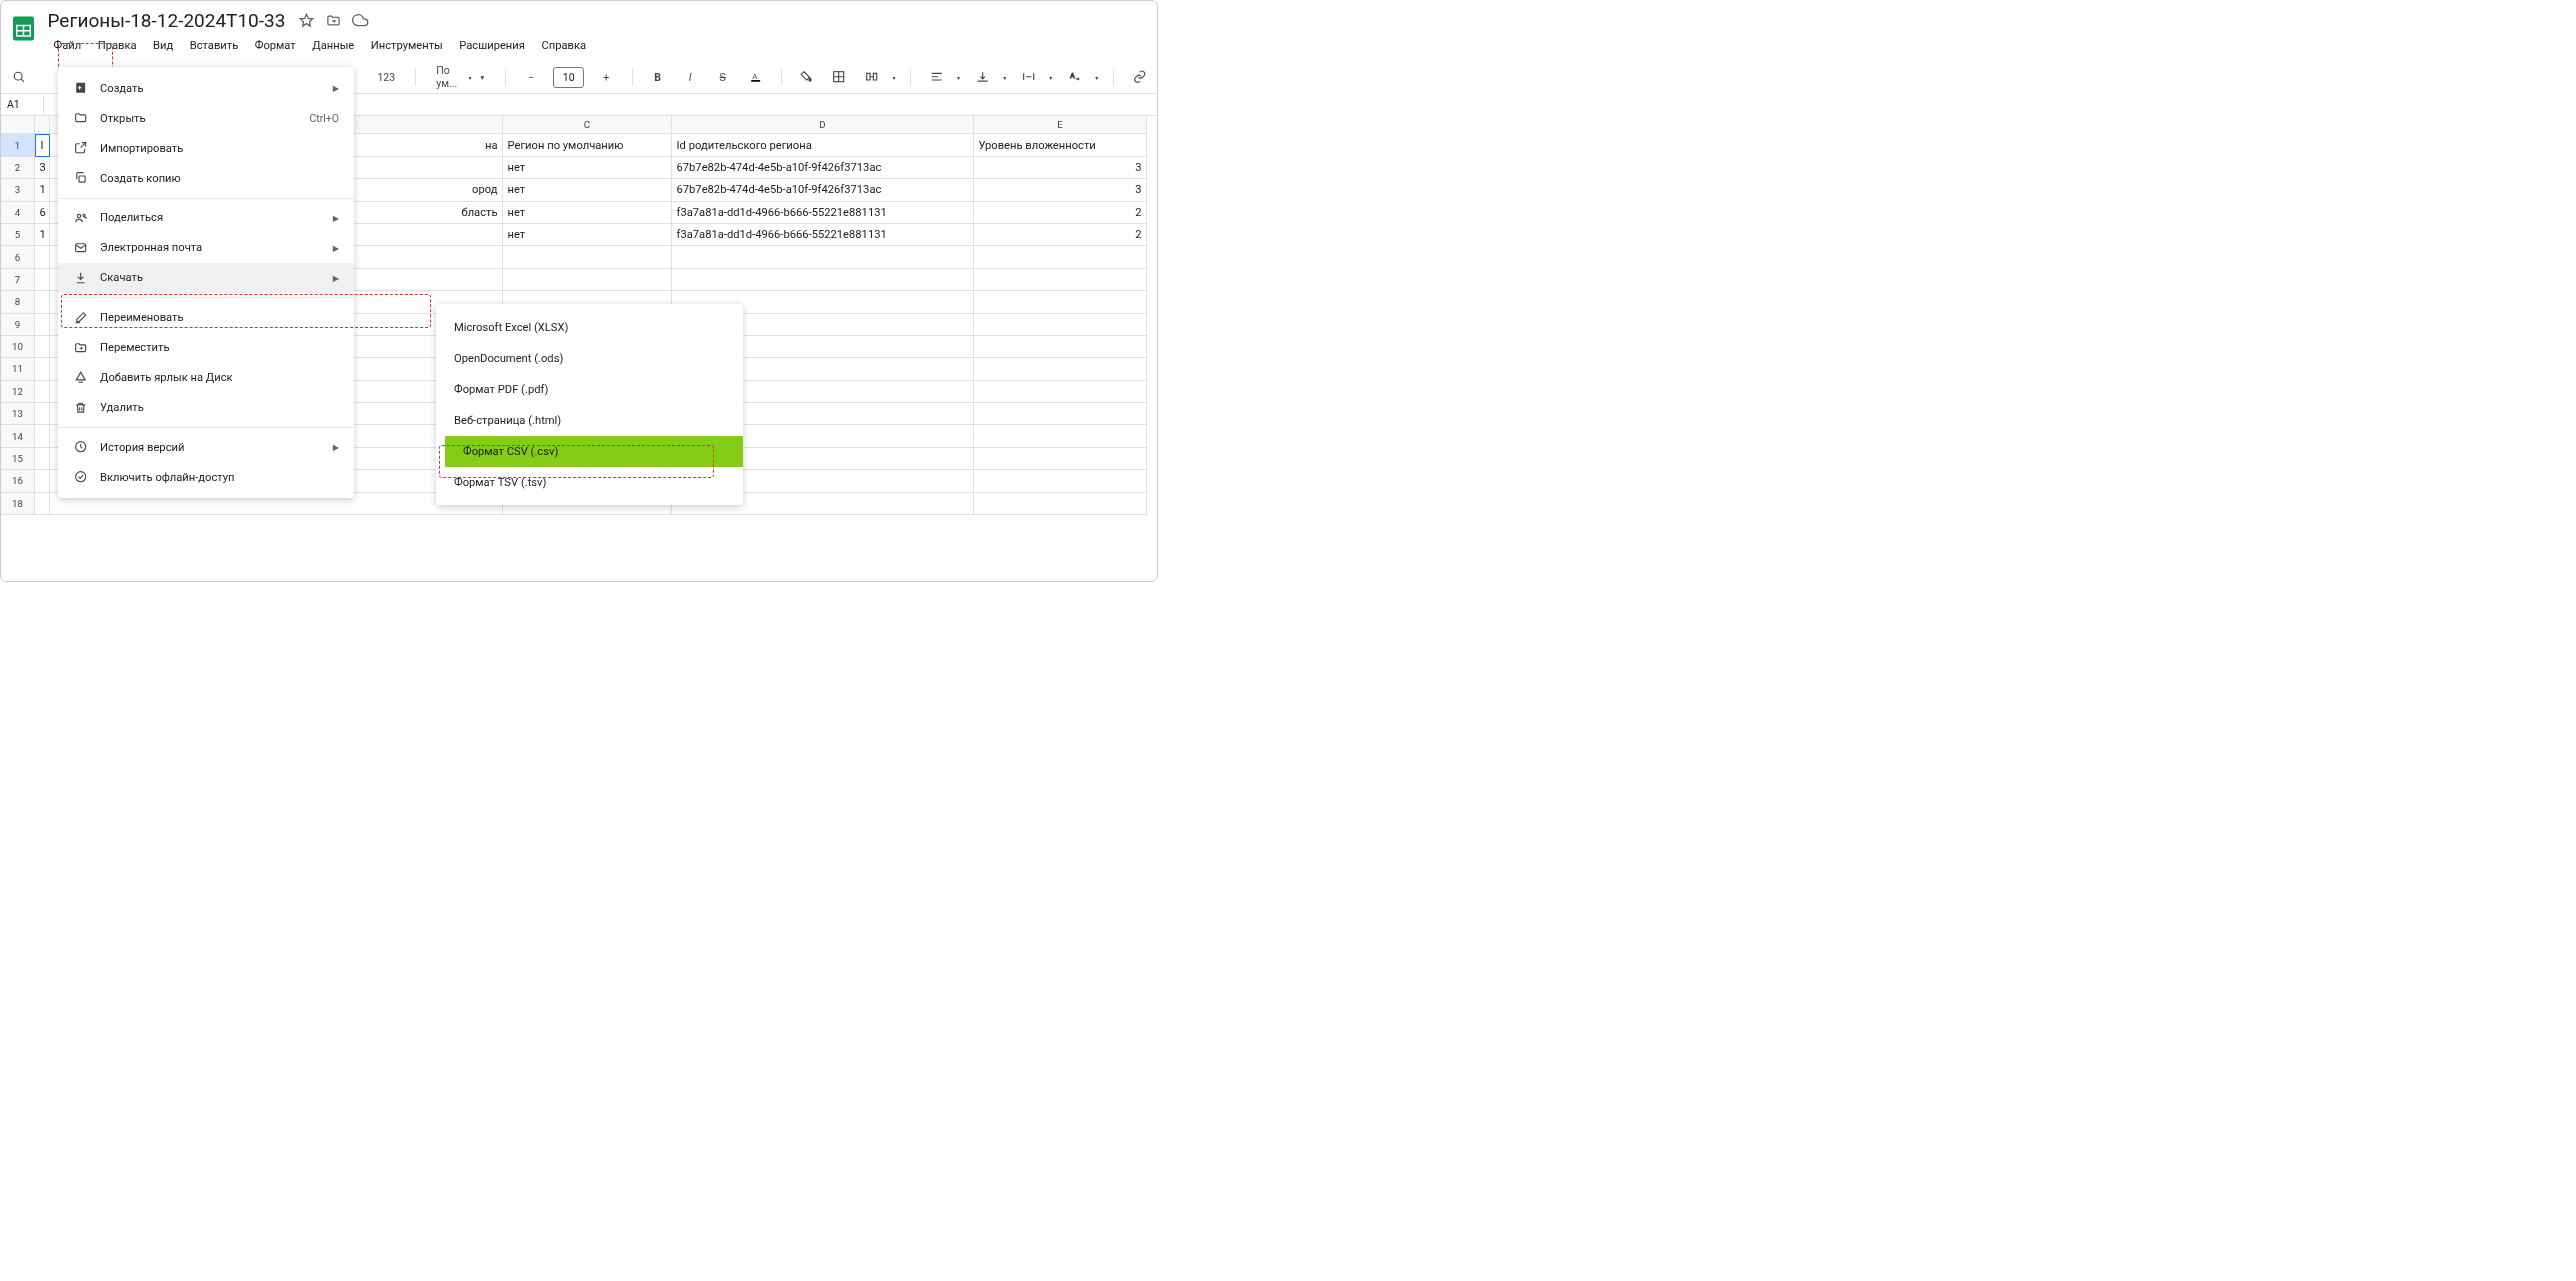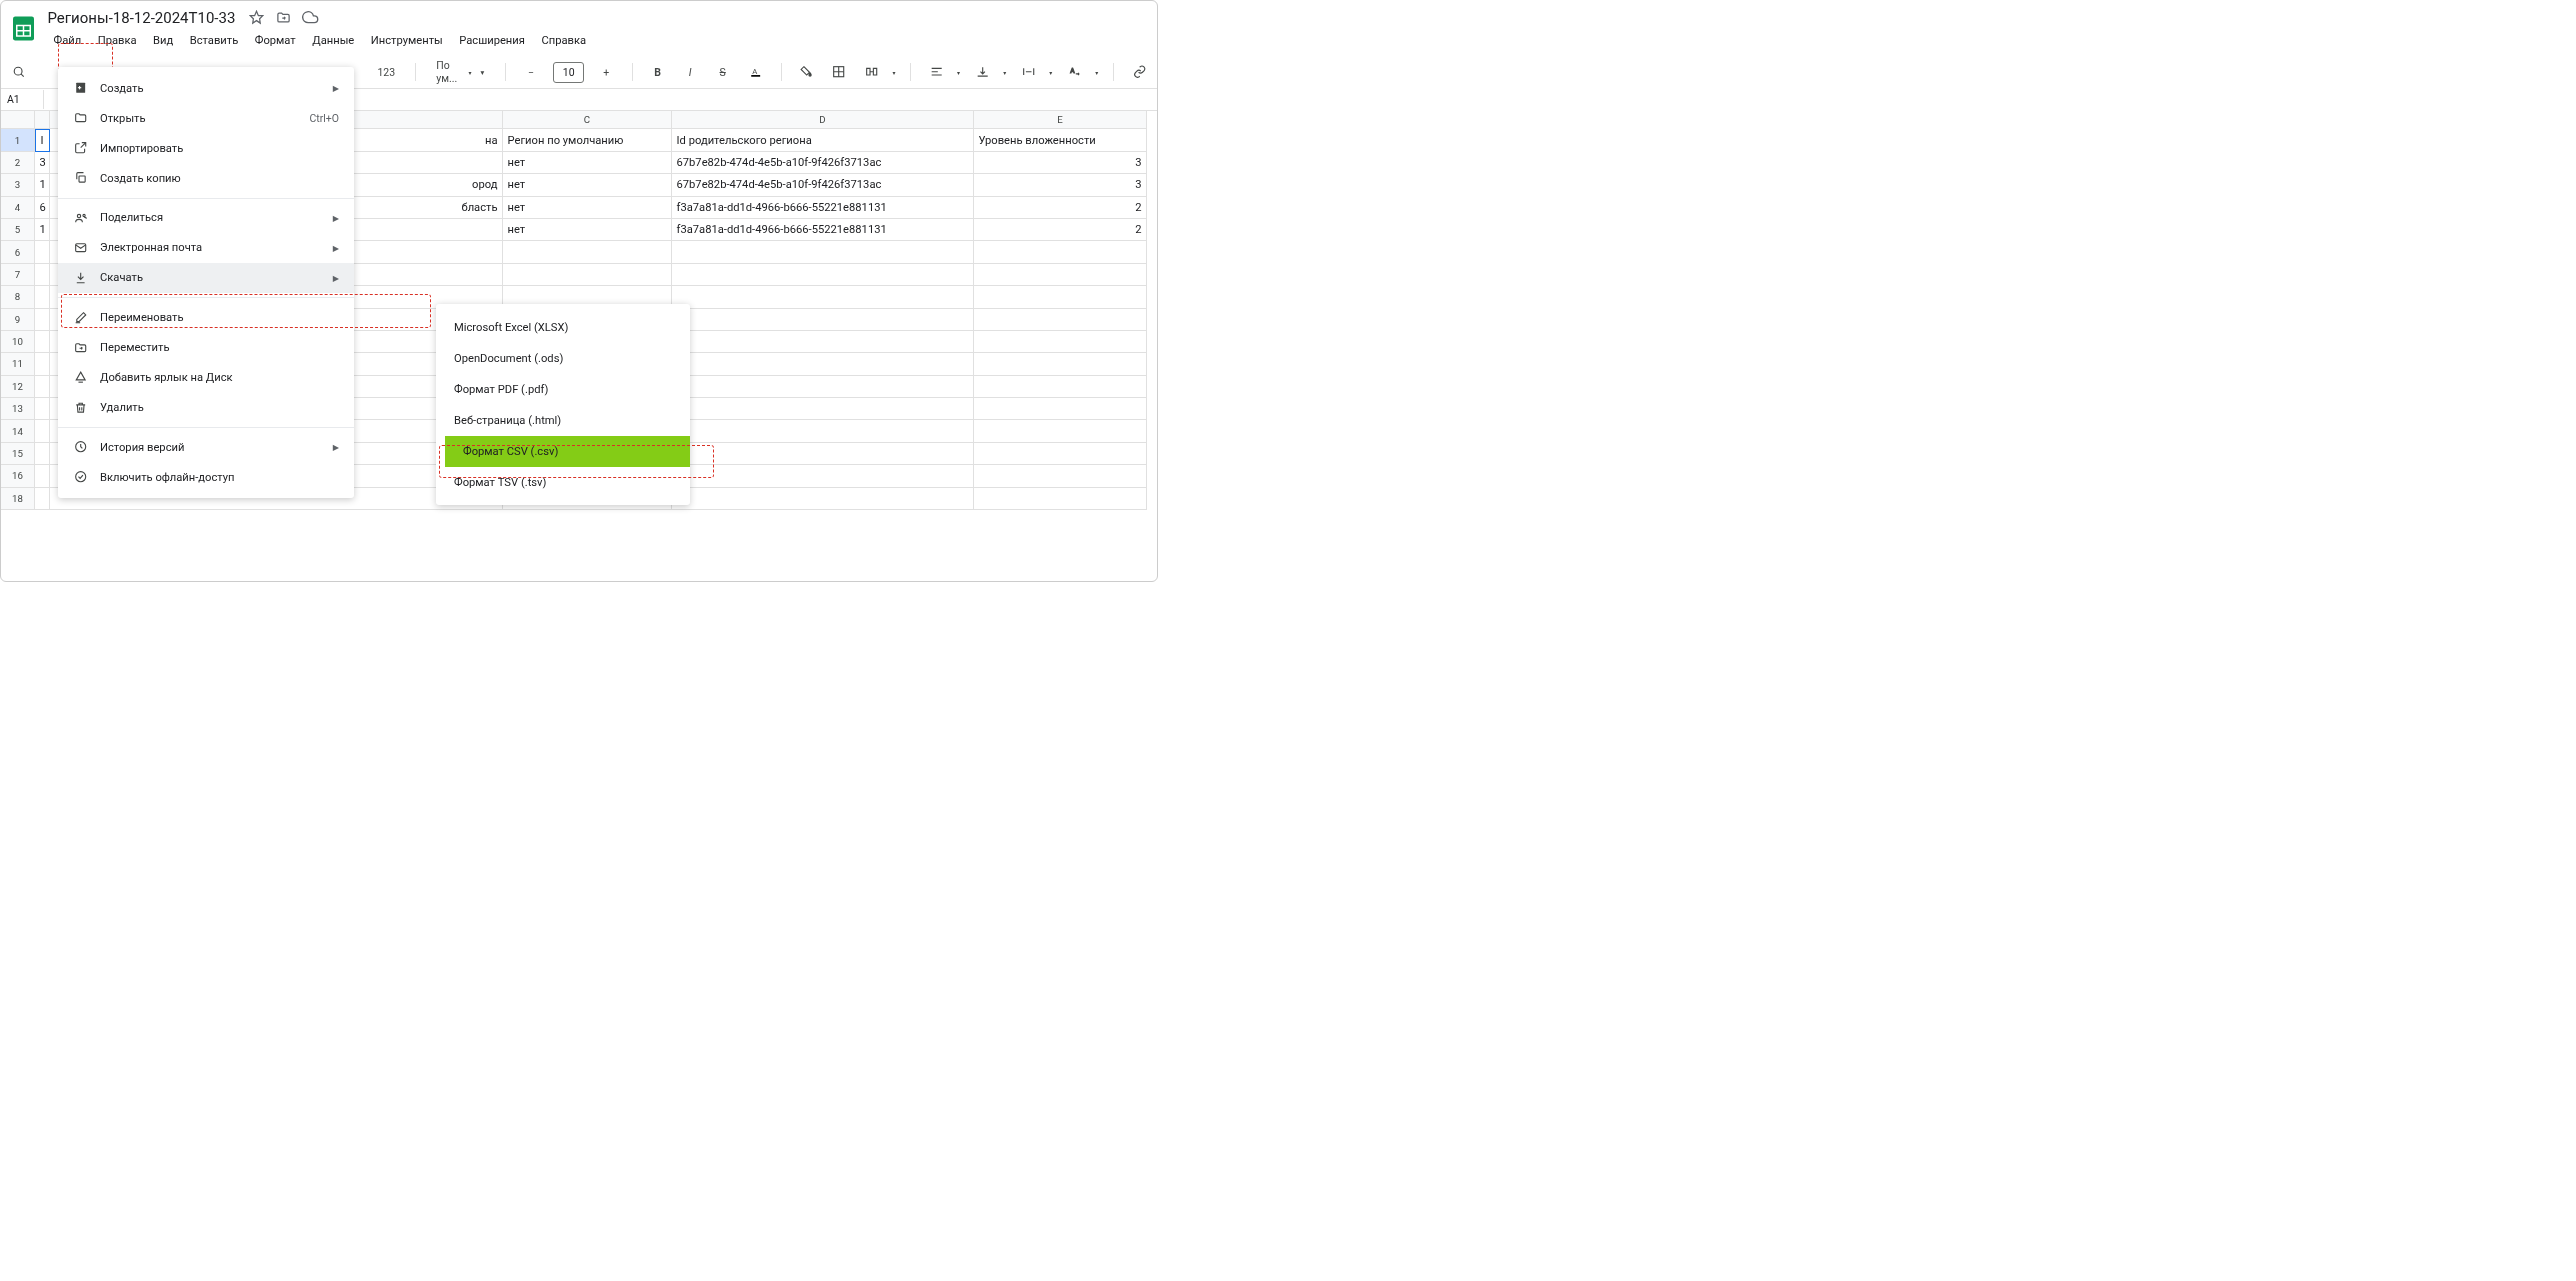--- a/index.html
+++ b/index.html
@@ -3,21 +3,21 @@
   <meta charset="utf-8">
   <style>
     * { box-sizing: border-box; margin: 0; padding: 0; }
     body { font-family: -apple-system, BlinkMacSystemFont, "Segoe UI", Roboto, Arial, sans-serif; font-size: 10.5px; color: #202124; background: #fff; overflow: hidden; width: 1158px; height: 582px; border: 0.7px solid #ccc; border-radius: 6px; position: relative; }
     
     .header { display: flex; align-items: flex-start; padding: 6px 7.5px 0 7.5px; }
     .logo { width: 30px; height: 30px; display: flex; align-items: center; justify-content: center; margin-right: 6px; margin-top: 6px; }
     .logo svg { width: 27px; height: 27px; }
     .title-area { flex: 1; }
     .title-row { display: flex; align-items: center; gap: 9px; margin-bottom: 1.5px; }
-    .doc-title { font-size: 15px; color: #202124; font-weight: 400; padding: 1.5px 3px; }
+    .doc-title { font-size: 19px; color: #202124; font-weight: 400; padding: 1.5px 3px; }
     .title-icon { width: 18px; height: 18px; display: flex; align-items: center; justify-content: center; color: #5f6368; cursor: pointer; }
     
     .menubar { display: flex; gap: 1.5px; padding-left: 1.5px; }
     .menubar-item { padding: 4.5px 7.5px; font-size: 11.2px; color: #202124; cursor: pointer; border-radius: 3px; }
     .menubar-item.file-item { }
     
     .toolbar { display: flex; align-items: center; padding: 3px 7.5px; gap: 12px; border-bottom: 0.7px solid #e0e0e0; margin-top: 4.5px; height: 33px; }
     .toolbar-btn { width: 24px; height: 24px; display: flex; align-items: center; justify-content: center; color: #444746; cursor: pointer; border-radius: 3px; }
     .toolbar-sep { width: 0.7px; height: 18px; background: #e0e0e0; margin: 0 3px; }
     .toolbar-text { font-size: 10.5px; color: #444746; padding: 0 4.5px; }
@@ -47,21 +47,21 @@
     .menu-item.hovered { background: #eef0f2; justify-content: center; }
     .menu-icon { width: 15px; height: 15px; margin-right: 12px; color: #444746; display: flex; align-items: center; justify-content: center; }
     .menu-label { flex: 1; }
     .menu-shortcut { color: #5f6368; font-size: 10.5px; }
     .menu-arrow { color: #5f6368; font-size: 8.2px; margin-left: 7.5px; }
     .menu-sep { height: 0.7px; background: #e8eaed; margin: 4.5px 0; }
     
     .download-highlight { position: absolute; border: 1.5px dashed #d93025; border-radius: 3px; pointer-events: none; }
     
     
-    .submenu { position: absolute; top: 303px; left: 435px; width: 254px; background: #fff; border-radius: 3px; box-shadow: 0 1.5px 7.5px rgba(0,0,0,0.2); padding: 7.5px 0; z-index: 101; }
+    .submenu { position: absolute; top: 303px; left: 435px; width: 307px; background: #fff; border-radius: 3px; box-shadow: 0 1.5px 7.5px rgba(0,0,0,0.2); padding: 7.5px 0; z-index: 101; }
     .submenu-item { padding: 9px 18px; font-size: 11.2px; color: #202124; cursor: pointer; }
     .submenu-item.hovered { background: #84cc16; margin-left: 9px; }
     
     .file-highlight { position: absolute; top: 42px; left: 57px; width: 55px; height: 27px; border: 1.5px dashed #d93025; border-radius: 3px; pointer-events: none; z-index: 50; }
     
     .col-A { width: 15px; }
     .col-C { width: 169px; }
     .col-D { width: 302px; }
     .col-E { width: 173px; }
   </style>

